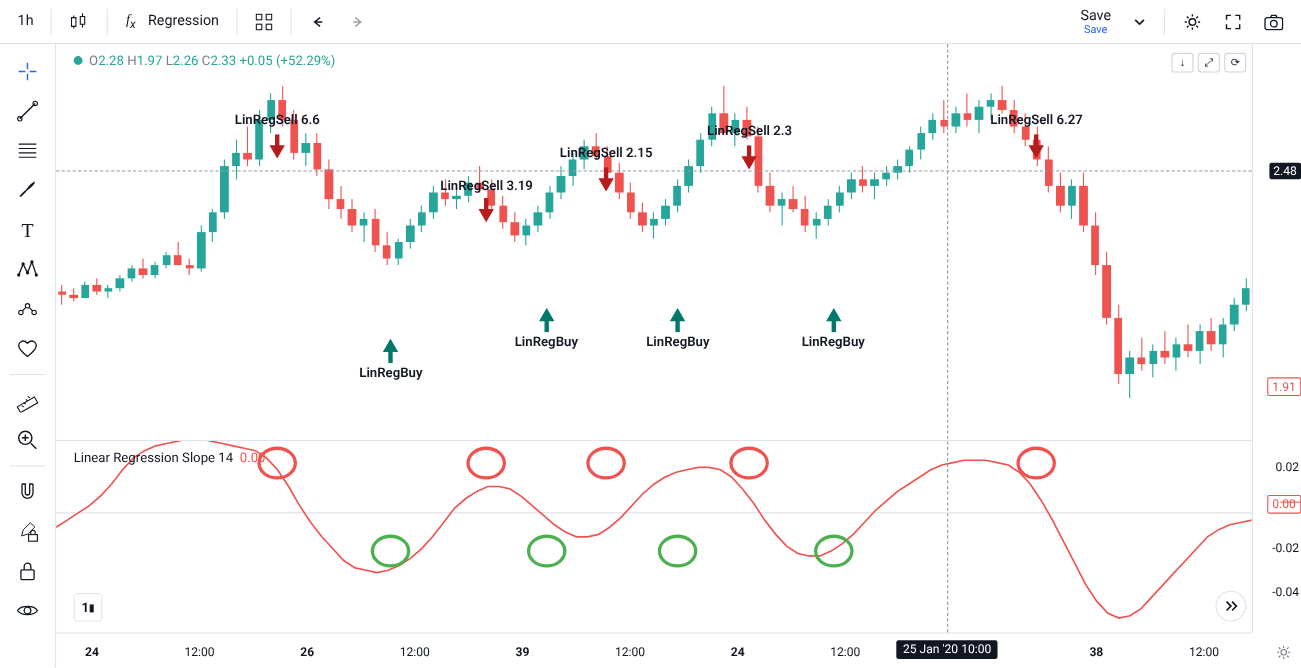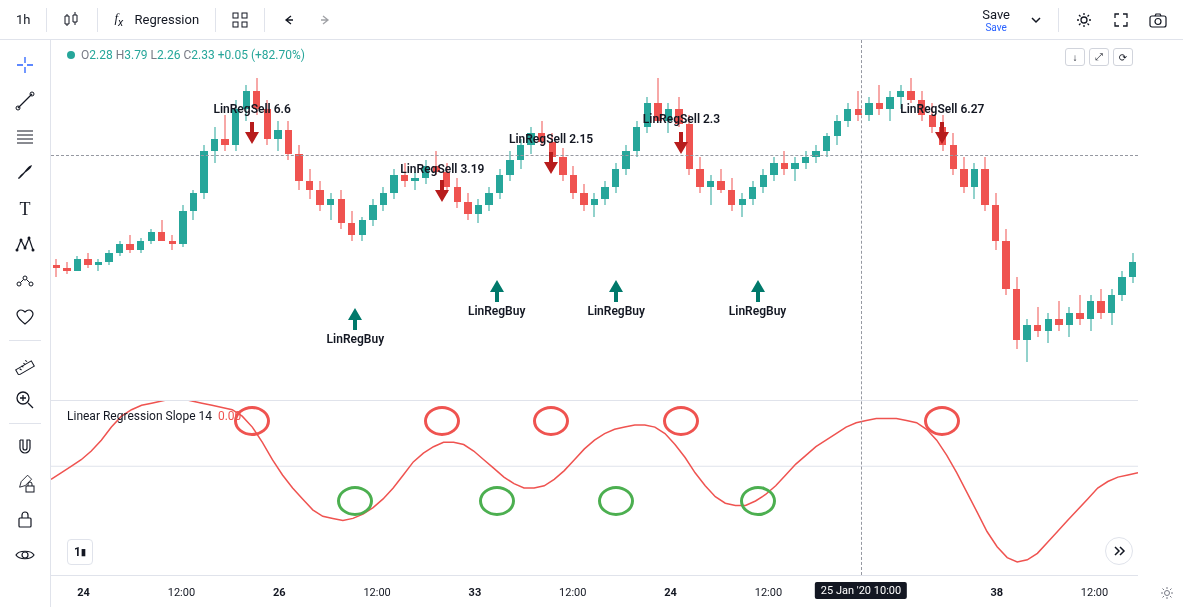--- a/index.html
+++ b/index.html
@@ -197,25 +197,25 @@
         <circle cx="11" cy="11" r="3" fill="none" stroke="#131722" stroke-width="1.2"></circle>
       </svg>
     </div>
 </div>
 
 <div class="main">
   <div class="legend">
     <span class="dot"></span>
     <span class="ohlc">
       <b>O</b><span>2.28</span>
-      <b> H</b><span>3.79</span>
+      <b> H</b><span>1.97</span>
       <b> L</b><span>2.26</span>
       <b> C</b><span>2.33</span>
       <span>+0.05</span>
-      <span>(+82.70%)</span>
+      <span>(+52.29%)</span>
     </span>
   </div>
   <div class="pane-ctrl">
     <div class="pc-btn">↓</div>
     <div class="pc-btn">⤢</div>
     <div class="pc-btn">⟳</div>
   </div>
 
   <div class="chart-area" id="chart">
     <div class="dash-h" style="top:115px"></div>
@@ -700,27 +700,36 @@
       <div class="circ" style="left: 391.32px; top: 19.575px; width: 36px; height: 30px; border-color: rgb(239, 83, 80);"></div>
       <div class="circ" style="left: 500.02px; top: 19.575px; width: 36px; height: 30px; border-color: rgb(239, 83, 80);"></div>
       <div class="circ" style="left: 630.46px; top: 19.575px; width: 36px; height: 30px; border-color: rgb(239, 83, 80);"></div>
       <div class="circ" style="left: 891.34px; top: 19.575px; width: 36px; height: 30px; border-color: rgb(239, 83, 80);"></div>
       <div class="circ" style="left: 304.36px; top: 100.05px; width: 36px; height: 30px; border-color: rgb(76, 175, 80);"></div>
       <div class="circ" style="left: 445.67px; top: 100.05px; width: 36px; height: 30px; border-color: rgb(76, 175, 80);"></div>
       <div class="circ" style="left: 565.24px; top: 100.05px; width: 36px; height: 30px; border-color: rgb(76, 175, 80);"></div>
       <div class="circ" style="left: 706.55px; top: 100.05px; width: 36px; height: 30px; border-color: rgb(76, 175, 80);"></div>
     </div>
 
+  <div class="price-axis">
+    <div class="price-tag" style="top:108px;background:#131722">2.48</div>
+    <div class="price-tag" style="top:303px;background:#ef5350;border:1px solid #ef5350;color:#ef5350;background:#fff">1.91</div>
+    <div class="price-lbl" style="top:378px">0.02</div>
+    <div class="price-tag" style="top:410px;background:#fff;color:#ef5350;border:1px solid #ef5350">0.00</div>
+    <div class="price-lbl" style="top:452px">-0.02</div>
+    <div class="price-lbl" style="top:492px">-0.04</div>
+    <div class="ind-line" style="top:416px"></div>
+  </div>
 
   <div class="time-axis" id="taxis">
       <div class="time-lbl" style="left: 32.61px; bottom: 8px; font-weight: 700;">24</div>
       <div class="time-lbl" style="left: 130.44px; bottom: 8px;">12:00</div>
       <div class="time-lbl" style="left: 228.27px; bottom: 8px; font-weight: 700;">26</div>
       <div class="time-lbl" style="left: 326.1px; bottom: 8px;">12:00</div>
-      <div class="time-lbl" style="left: 423.93px; bottom: 8px; font-weight: 700;">33</div>
+      <div class="time-lbl" style="left: 423.93px; bottom: 8px; font-weight: 700;">39</div>
       <div class="time-lbl" style="left: 521.76px; bottom: 8px;">12:00</div>
       <div class="time-lbl" style="left: 619.59px; bottom: 8px; font-weight: 700;">24</div>
       <div class="time-lbl" style="left: 717.42px; bottom: 8px;">12:00</div>
       <div class="time-lbl" style="left: 804.38px; bottom: 8px; font-weight: 700;">25</div>
       <div class="time-lbl" style="left: 945.69px; bottom: 8px; font-weight: 700;">38</div>
       <div class="time-lbl" style="left: 1043.52px; bottom: 8px;">12:00</div>
       <div class="time-tag" style="left: 810px;">25 Jan '20  10:00</div>
     </div>
 
   <div class="crosshair-v" style="left:810px"></div>

